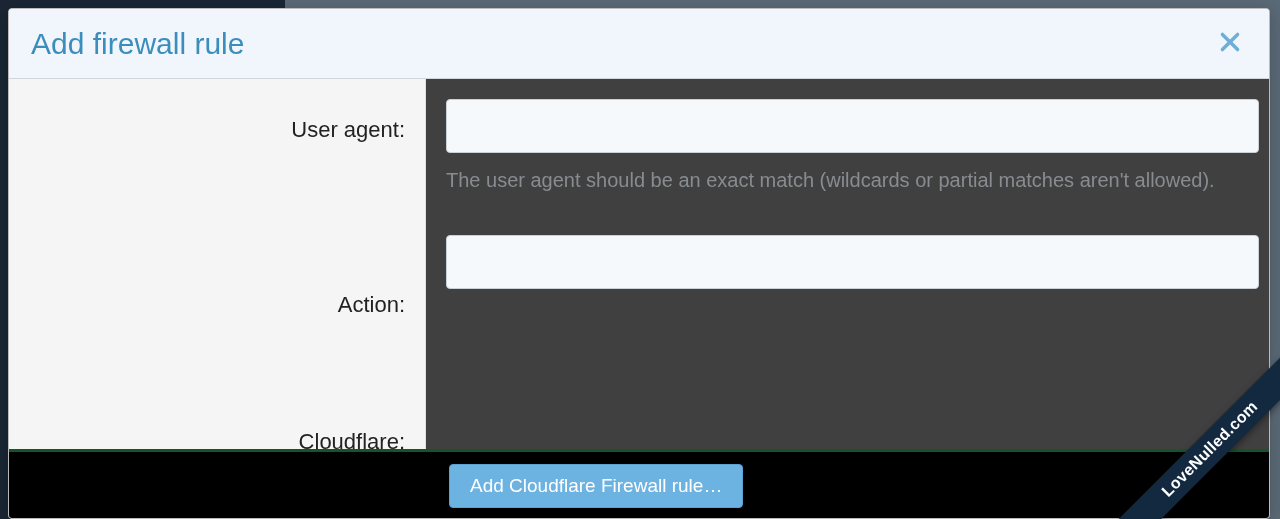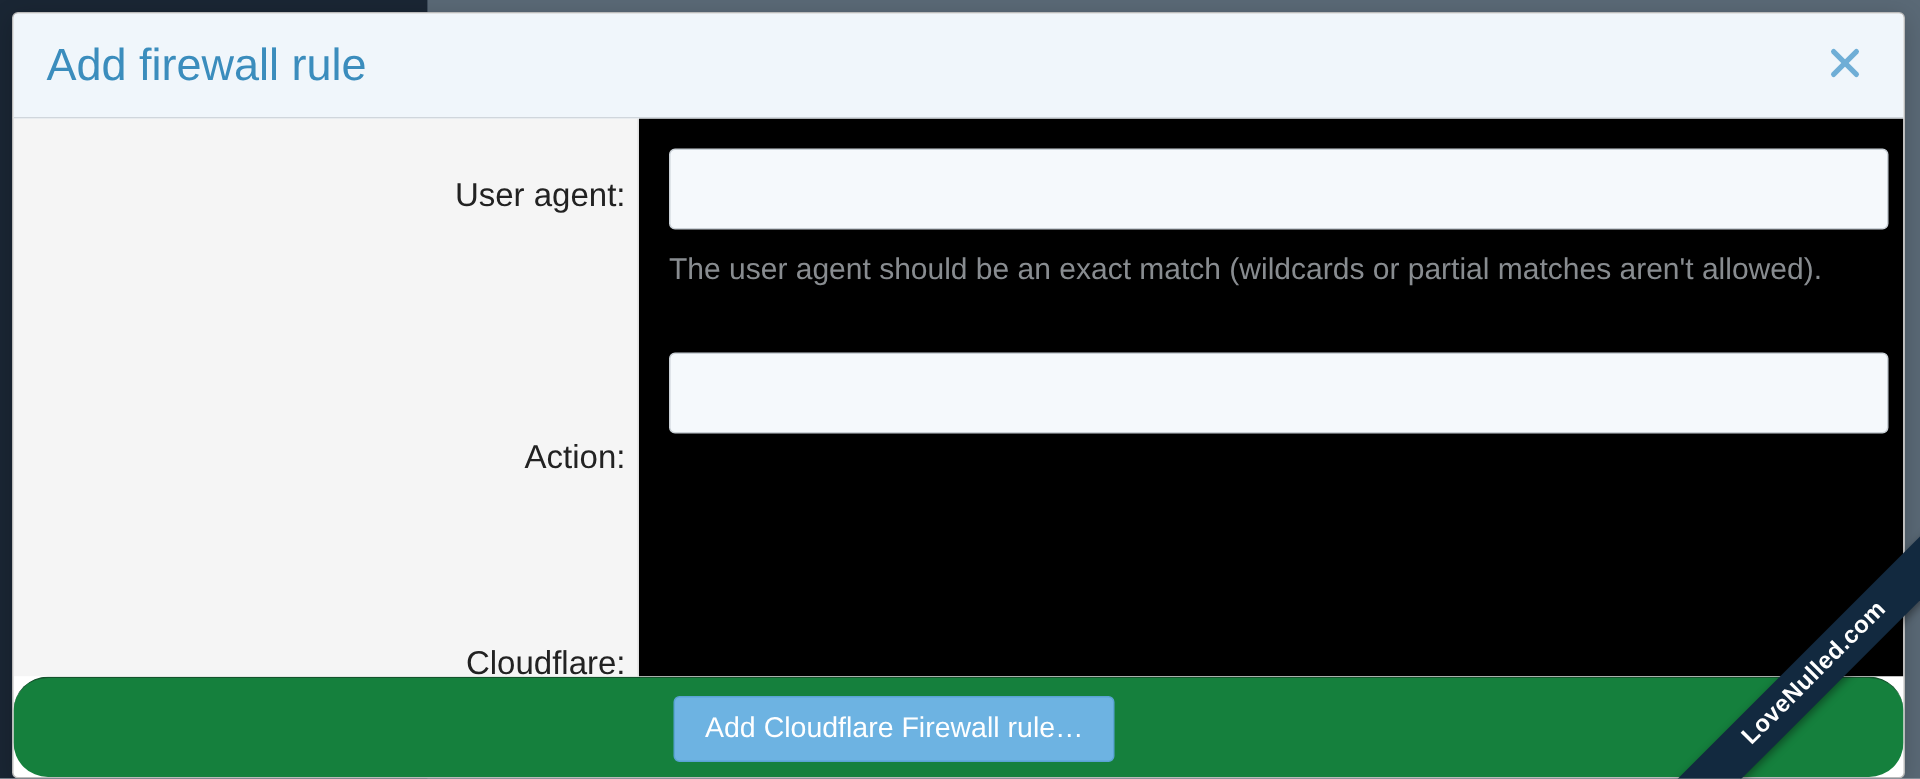--- a/index.html
+++ b/index.html
@@ -74,28 +74,27 @@
     }
     .modal-body {
       flex: 1;
       display: flex;
       overflow: hidden;
     }
     .label-col {
       width: 417px;
       background: #f5f5f5;
       border-right: 1px solid #e0e0e0;
-      padding: 30px 8px 0 0;
+      padding: 30px 20px 0 0;
       text-align: right;
     }
     .input-col {
       flex: 1;
-      background: #000000;
+      background: #404040;
       padding: 20px 10px 0 20px;
-      text-decoration: underline;
     }
     .form-row {
       margin-bottom: 40px;
     }
     .label-col .form-row {
       padding-top: 10px;
     }
     .label-col .form-row.row-user-agent { height: 135px; padding-top: 8px; }
     .label-col .form-row.row-action { height: 103px; padding-top: 8px; }
     .label-col .form-row.row-description { padding-top: 2px; }
@@ -145,24 +144,23 @@
       pointer-events: none;
     }
     .select-caret svg {
       width: 12px;
       height: 18px;
     }
     .input-col .row-user-agent { margin-bottom: 42px; }
     .input-col .row-action { margin-bottom: 52px; }
     .input-col .row-description { margin-bottom: 0; }
     .modal-footer {
-      background: #15803d;
-      border-top: 1px solid #14532d;
+      background: #000000;
+      border-top: 3px solid #14532d;
       padding: 12px 20px 10px 440px;
-      border-radius: 23px;
     }
     .submit-btn {
       background: #6db3e2;
       border: 1px solid #5aa3d4;
       color: #fff;
       font-size: 19px;
       padding: 10px 20px;
       border-radius: 4px;
       cursor: pointer;
     }

